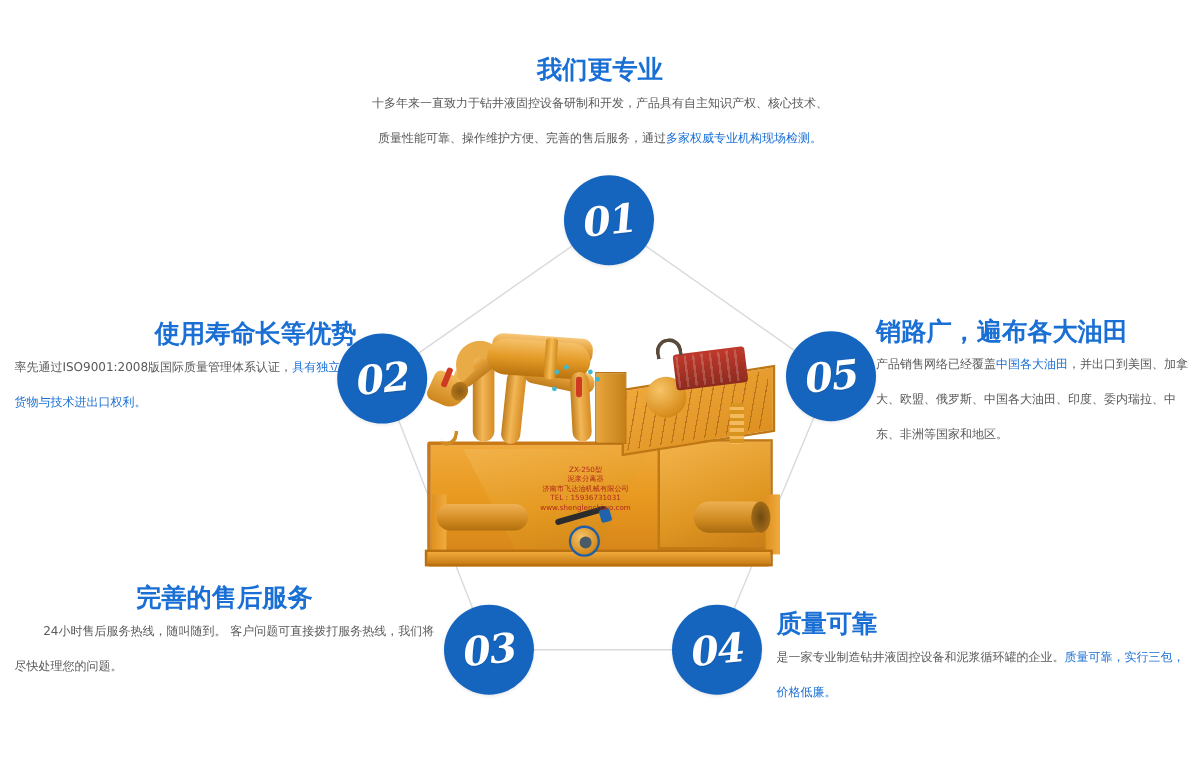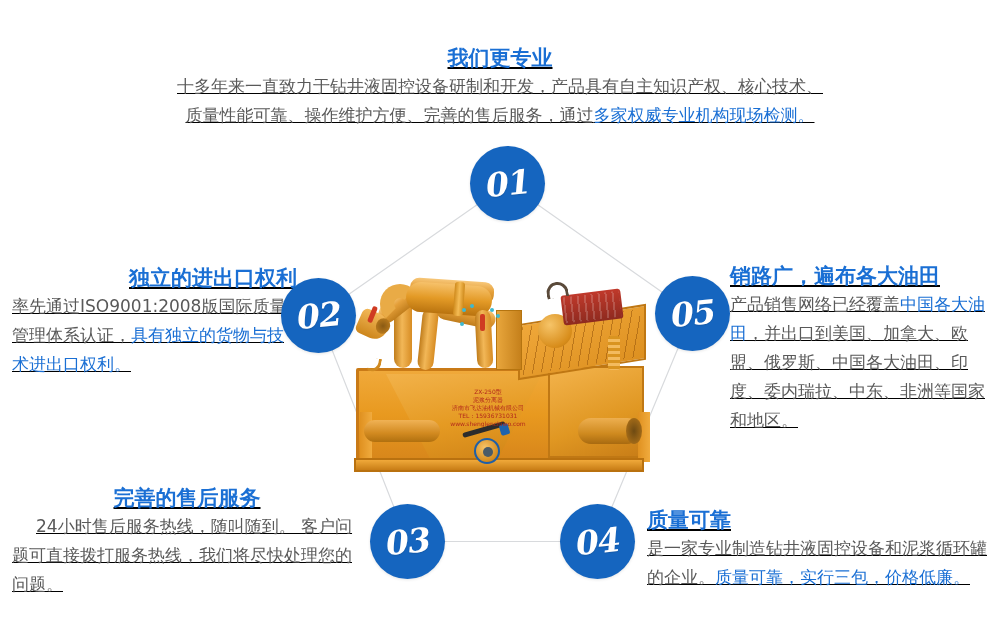--- a/index.html
+++ b/index.html
@@ -218,31 +218,31 @@
     text-shadow: 0 1px 1px rgba(0,0,0,.12);
     user-select: none;
   }
   #circle-01 { left: 470px; top: 146px; }
   #circle-02 { left: 281px; top: 278px; }
   #circle-03 { left: 370px; top: 504px; }
   #circle-04 { left: 560px; top: 504px; }
   #circle-05 { left: 655px; top: 276px; }
 
   
-  .block { position: absolute; z-index: 4; text-decoration: underline; }
+  .block { position: absolute; z-index: 4; }
   .blk-title {
     color: #1a6fd4;
     font-size: 21px;
     font-weight: bold;
     line-height: 28px;
     white-space: nowrap;
   }
   .blk-body {
     color: #595959;
-    font-size: 17px;
+    font-size: 10px;
     line-height: 29px;
   }
   .hl { color: #1a6fd4; margin-top: 30px; }
 
   #block-01 { left: 150px; top: 44px; width: 700px; text-align: center; }
   #block-01 .blk-body { text-align: center; }
 
   #block-02 { left: 12px; top: 264px; width: 285px; text-align: right; }
   #block-02 .blk-title { text-align: right; }
   #block-02 .blk-body { text-align: left; }
@@ -332,21 +332,21 @@
 
   <div class="block" id="block-01">
     <div class="blk-title">我们更专业</div>
     <div class="blk-body">
       <span>十多年来一直致力于钻井液固控设备研制和开发，产品具有自主知识产权、核心技术、</span><br>
       <span>质量性能可靠、操作维护方便、完善的售后服务，通过</span><span class="hl">多家权威专业机构现场检测。</span>
     </div>
   </div>
 
   <div class="block" id="block-02">
-    <div class="blk-title">独立的进出口权利</div>
+    <div class="blk-title">使用寿命长等优势</div>
     <div class="blk-body">
       <span>率先通过ISO9001:2008版国际质量管理体系认证，</span><span class="hl">具有独立的货物与技术进出口权利。</span>
     </div>
   </div>
 
   <div class="block" id="block-03">
     <div class="blk-title">完善的售后服务</div>
     <div class="blk-body">24小时售后服务热线，随叫随到。 客户问题可直接拨打服务热线，我们将尽快处理您的问题。</div>
   </div>
 

